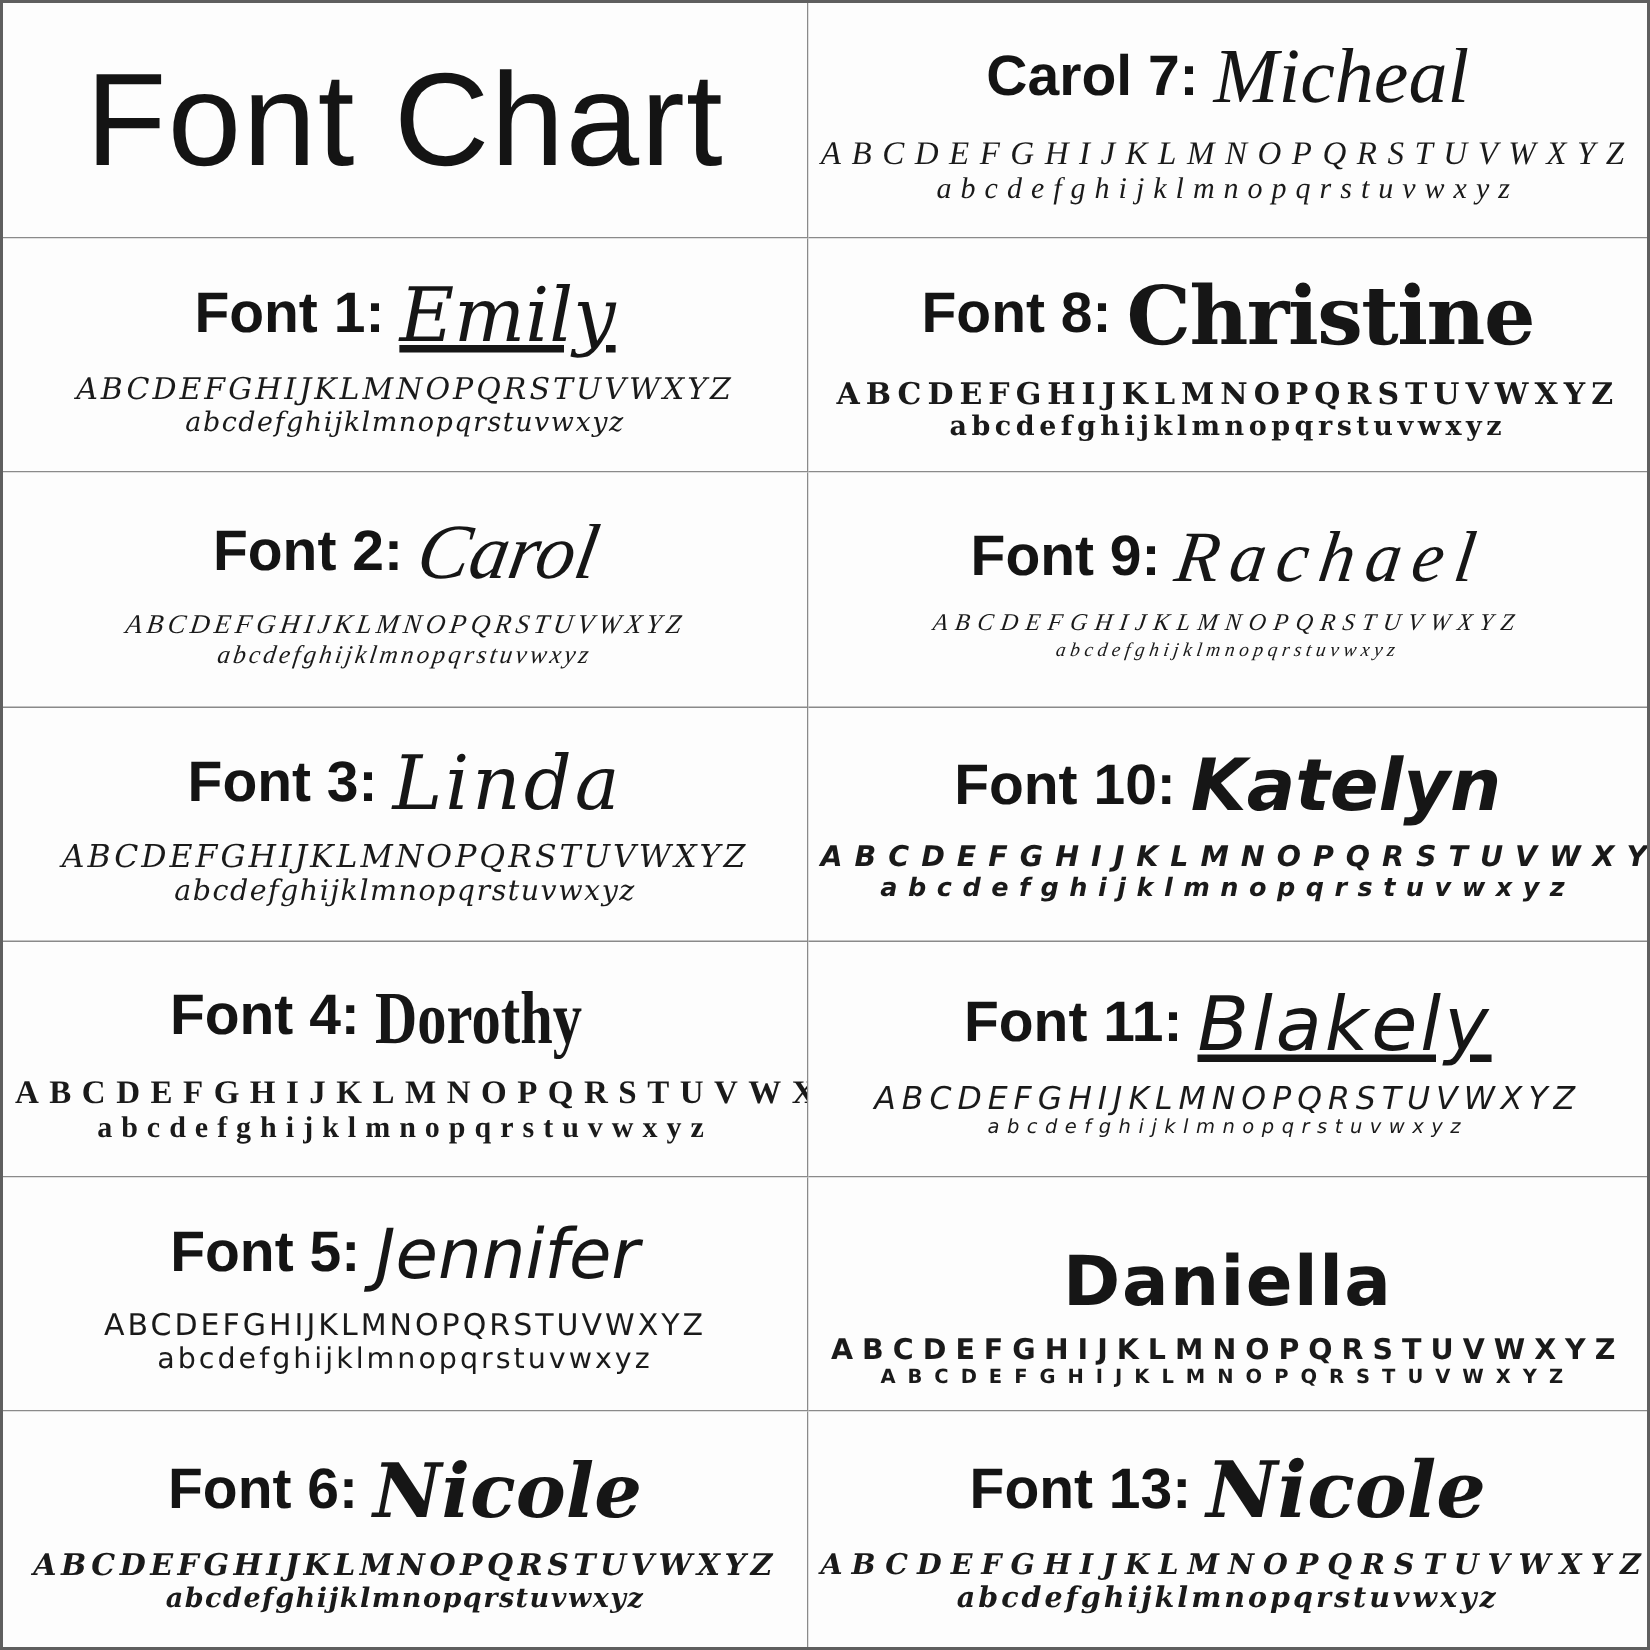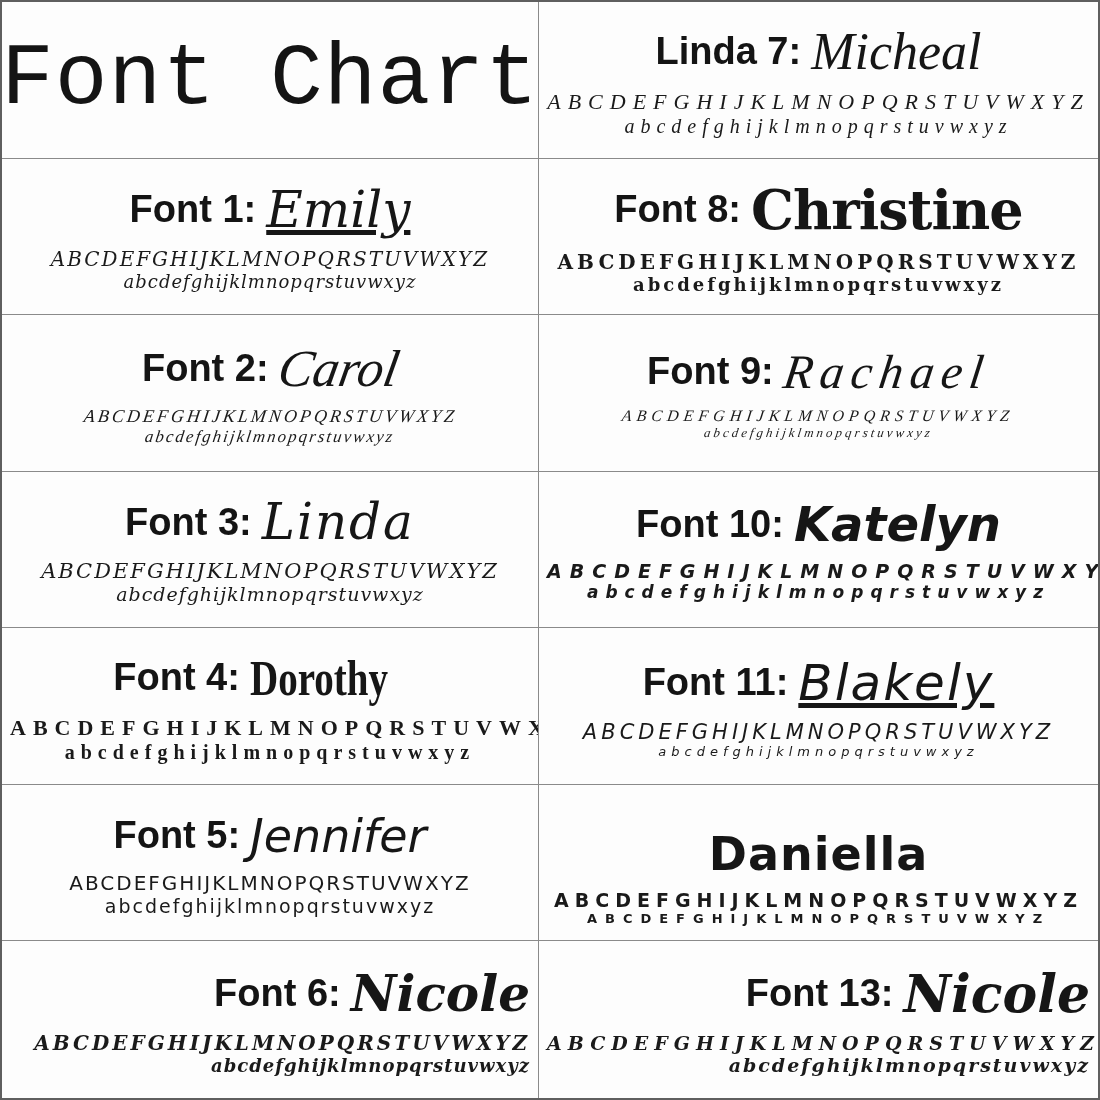--- a/index.html
+++ b/index.html
@@ -15,25 +15,25 @@
     grid-template-rows:repeat(7,1fr);
     border:2px solid #5f5f5f;
   }
   .cell{
     display:flex;flex-direction:column;align-items:center;justify-content:center;
     padding:6px 8px;overflow:hidden;
     border-bottom:1px solid #8a8a8a;
     background:#fdfdfd;
   }
   .cell:nth-child(odd){border-right:1px solid #8a8a8a;}
-  .cell:nth-last-child(-n+2){border-bottom:none;align-items:flex-end;}
+  .cell:nth-last-child(-n+2){border-bottom:none;}
 
   .title-cell{justify-content:center;}
   .chart-title{
-    margin:12px;font-family:Liberation Mono, monospace;font-weight:400;
+    margin:12px;font-family:Liberation Sans, sans-serif;font-weight:400;
     font-size:88px;line-height:1;color:#141414;letter-spacing:1px;white-space:nowrap;
   }
 
   .head{display:flex;align-items:center;justify-content:center;white-space:nowrap;margin-bottom:8px;max-width:100%;}
   .label{font-weight:700;font-size:38px;letter-spacing:0;margin-right:10px;color:#141414;}
   .name{display:inline-block;line-height:1;}
   .alpha{white-space:nowrap;text-align:center;line-height:1.35;color:#1a1a1a;max-width:100%;}
 
   
   
@@ -93,21 +93,21 @@
 <body>
 
 <div class="page">
   <div class="grid">
 
     <div class="cell title-cell">
       <h1 class="chart-title">Font Chart</h1>
     </div>
     <div class="cell f7">
       <div class="head">
-        <span class="label">Linda 7:</span>
+        <span class="label">Carol 7:</span>
         <span class="name">Micheal</span>
       </div>
       <div class="alpha up">ABCDEFGHIJKLMNOPQRSTUVWXYZ</div>
       <div class="alpha lo">abcdefghijklmnopqrstuvwxyz</div>
     </div>
 
     <div class="cell f1">
       <div class="head">
         <span class="label">Font 1:</span>
         <span class="name">Emily</span>

